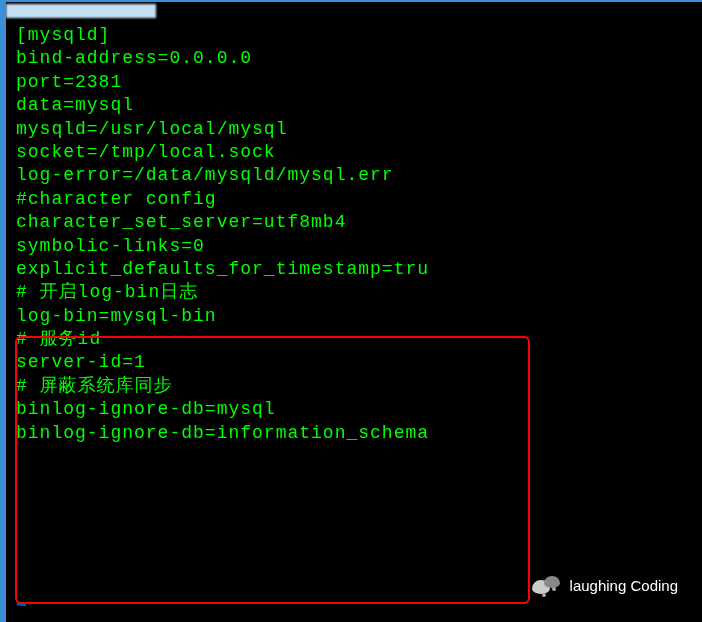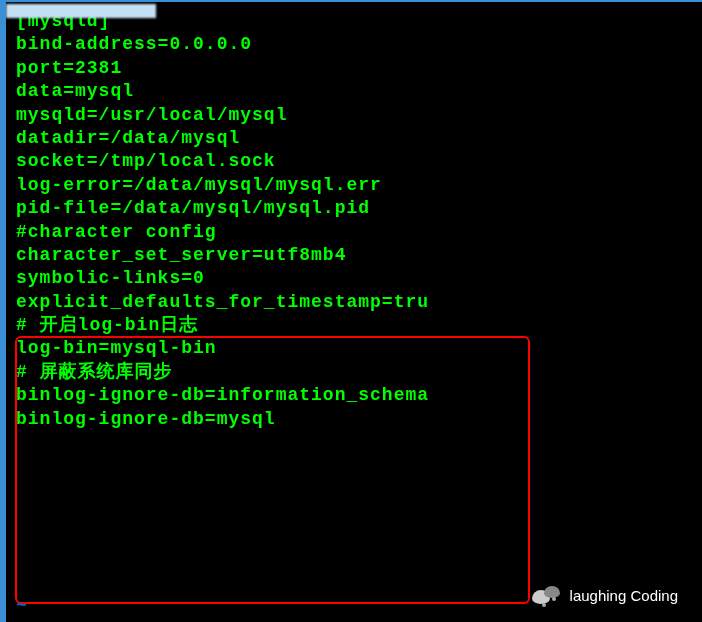--- a/index.html
+++ b/index.html
@@ -22,23 +22,23 @@
     .top-blur {
       position: absolute;
       top: 2px;
       left: 0;
       width: 150px;
       height: 14px;
       background: #c4e0f5;
       filter: blur(1px);
     }
     .terminal {
-      padding: 8px 10px 10px 10px;
+      padding: 22px 10px 10px 10px;
       color: #00ff00;
-      font-weight: bold;
+      font-weight: normal;
     }
     .line {
       white-space: pre;
       letter-spacing: 1px;
     }
     .highlight-box {
       position: absolute;
       left: 9px;
       top: 334px;
       width: 515px;
@@ -50,21 +50,21 @@
     .cursor {
       display: inline-block;
       width: 11px;
       height: 20px;
       background: #00ff00;
       vertical-align: text-bottom;
     }
     .watermark {
       position: absolute;
       right: 24px;
-      bottom: 16px;
+      bottom: 26px;
       display: flex;
       align-items: center;
       gap: 10px;
       color: #fff;
       font-family: -apple-system, BlinkMacSystemFont, "Segoe UI", sans-serif;
       font-size: 15px;
       font-weight: normal;
     }
     .watermark-icon {
       width: 28px;
@@ -112,34 +112,34 @@
 <body>
 
 <div class="top-blur"></div>
 
 <div class="terminal">
   <div class="line">[mysqld]</div>
   <div class="line">bind-address=0.0.0.0</div>
   <div class="line">port=2381</div>
   <div class="line">data=mysql</div>
   <div class="line">mysqld=/usr/local/mysql</div>
-  <div class="line">datadir=/data/mysql</div>
   <div class="line">socket=/tmp/local.sock</div>
-  <div class="line">log-error=/data/mysql/mysql.err</div>
-  <div class="line">pid-file=/data/mysql/mysql.pid</div>
+  <div class="line">log-error=/data/mysqld/mysql.err</div>
   <div class="line">#character config</div>
   <div class="line">character_set_server=utf8mb4</div>
   <div class="line">symbolic-links=0</div>
   <div class="line">explicit_defaults_for_timestamp=tru</div>
   <div class="line"></div>
   <div class="line mixed-line"># 开启log-bin日志</div>
   <div class="line">log-bin=mysql-bin</div>
+  <div class="line mixed-line"># 服务id</div>
+  <div class="line">server-id=1</div>
   <div class="line mixed-line"># 屏蔽系统库同步</div>
+  <div class="line">binlog-ignore-db=mysql</div>
   <div class="line">binlog-ignore-db=information_schema</div>
-  <div class="line">binlog-ignore-db=mysql</div>
 </div>
 
 <div class="highlight-box"></div>
 
 <div class="tilde">~</div>
 
 <div class="watermark">
   <div class="watermark-icon">
     <div class="bubble b1"></div>
     <div class="bubble b2"></div>

